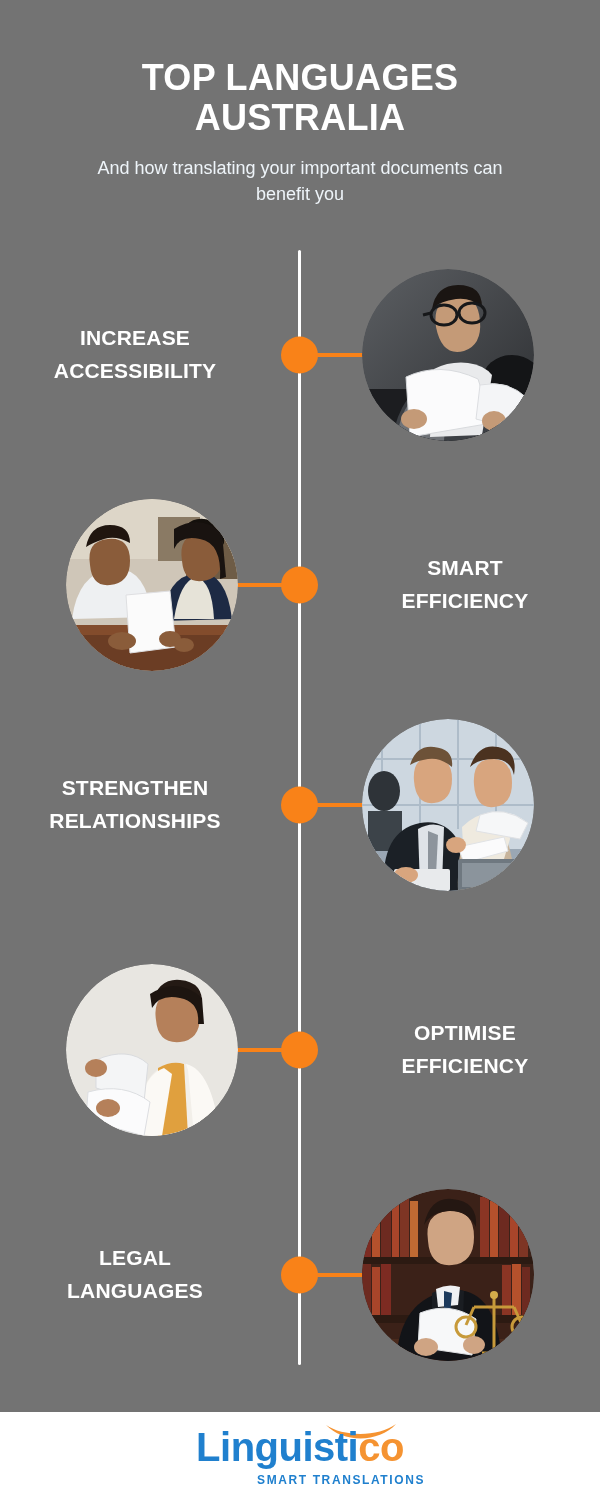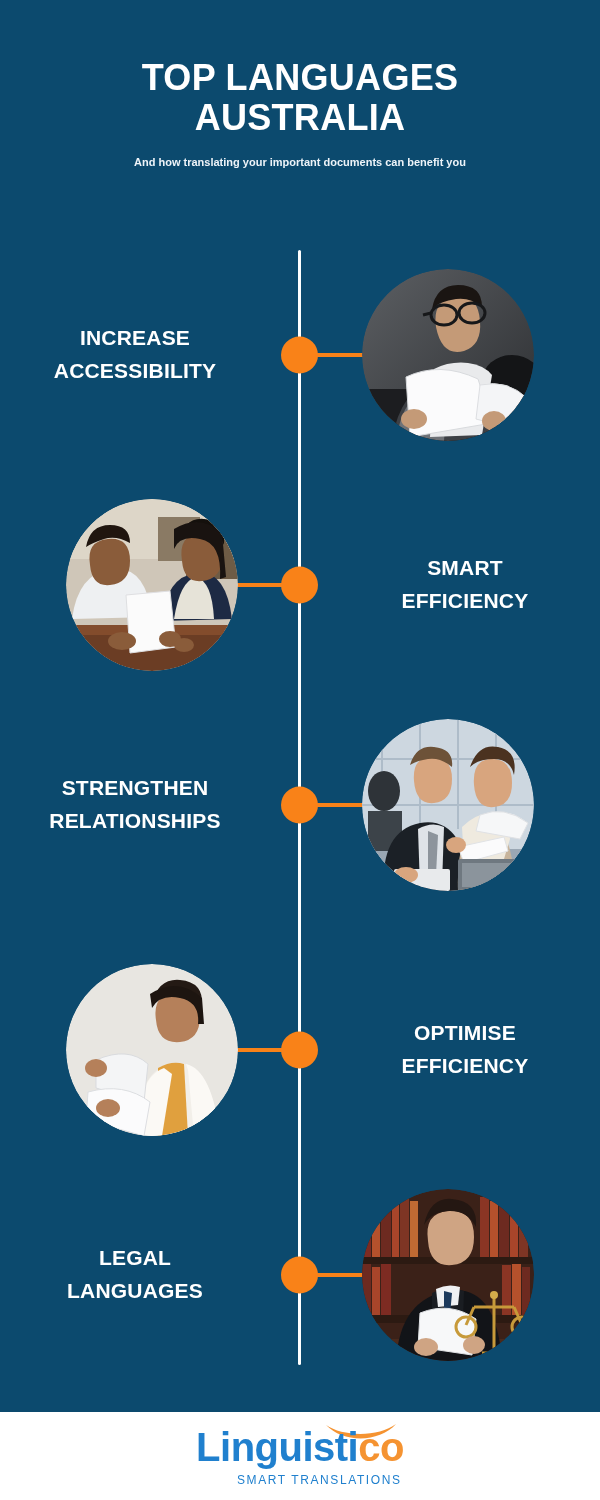--- a/index.html
+++ b/index.html
@@ -6,36 +6,36 @@
   html,body { width:600px; height:1500px; }
   body {
     font-family:"Liberation Sans", sans-serif;
     background:#ffffff;
     overflow:hidden;
   }
   .infographic {
     position:relative;
     width:600px;
     height:1500px;
-    background:#0c4a6e;
+    background:#737373;
   }
 
   
   .header { position:absolute; top:0; left:0; width:600px; padding-top:58px; text-align:center; }
   .title {
     color:#ffffff;
     font-size:36px;
     font-weight:bold;
     line-height:1.12;
     letter-spacing:0.3px;
   }
   .subtitle {
     color:#eef4f9;
-    font-size:11px;
-    font-weight:700;
+    font-size:18px;
+    font-weight:400;
     line-height:1.45;
     margin:16px auto 0;
     width:430px;
   }
 
   
   .spine {
     position:absolute;
     left:298px;
     top:250px;
@@ -117,24 +117,24 @@
     font-weight:700;
     letter-spacing:-0.5px;
   }
   .logo-word .part-blue   { color:#2080CE; }
   .logo-word .part-orange { color:#F59331; }
   .logo-swoosh { position:absolute; left:150px; top:-2px; width:72px; height:22px; }
   .logo-tagline {
     position:absolute;
     left:0; bottom:0;
     width:250px;
-    text-align:left;
+    text-align:right;
     color:#2080CE;
     font-size:12px;
-    font-weight:normal;
+    font-weight:bold;
     letter-spacing:1.6px;
     padding-left:62px;
   }
 </style>
 </head>
 <body>
 
 <div class="infographic">
 
   <div class="header">

